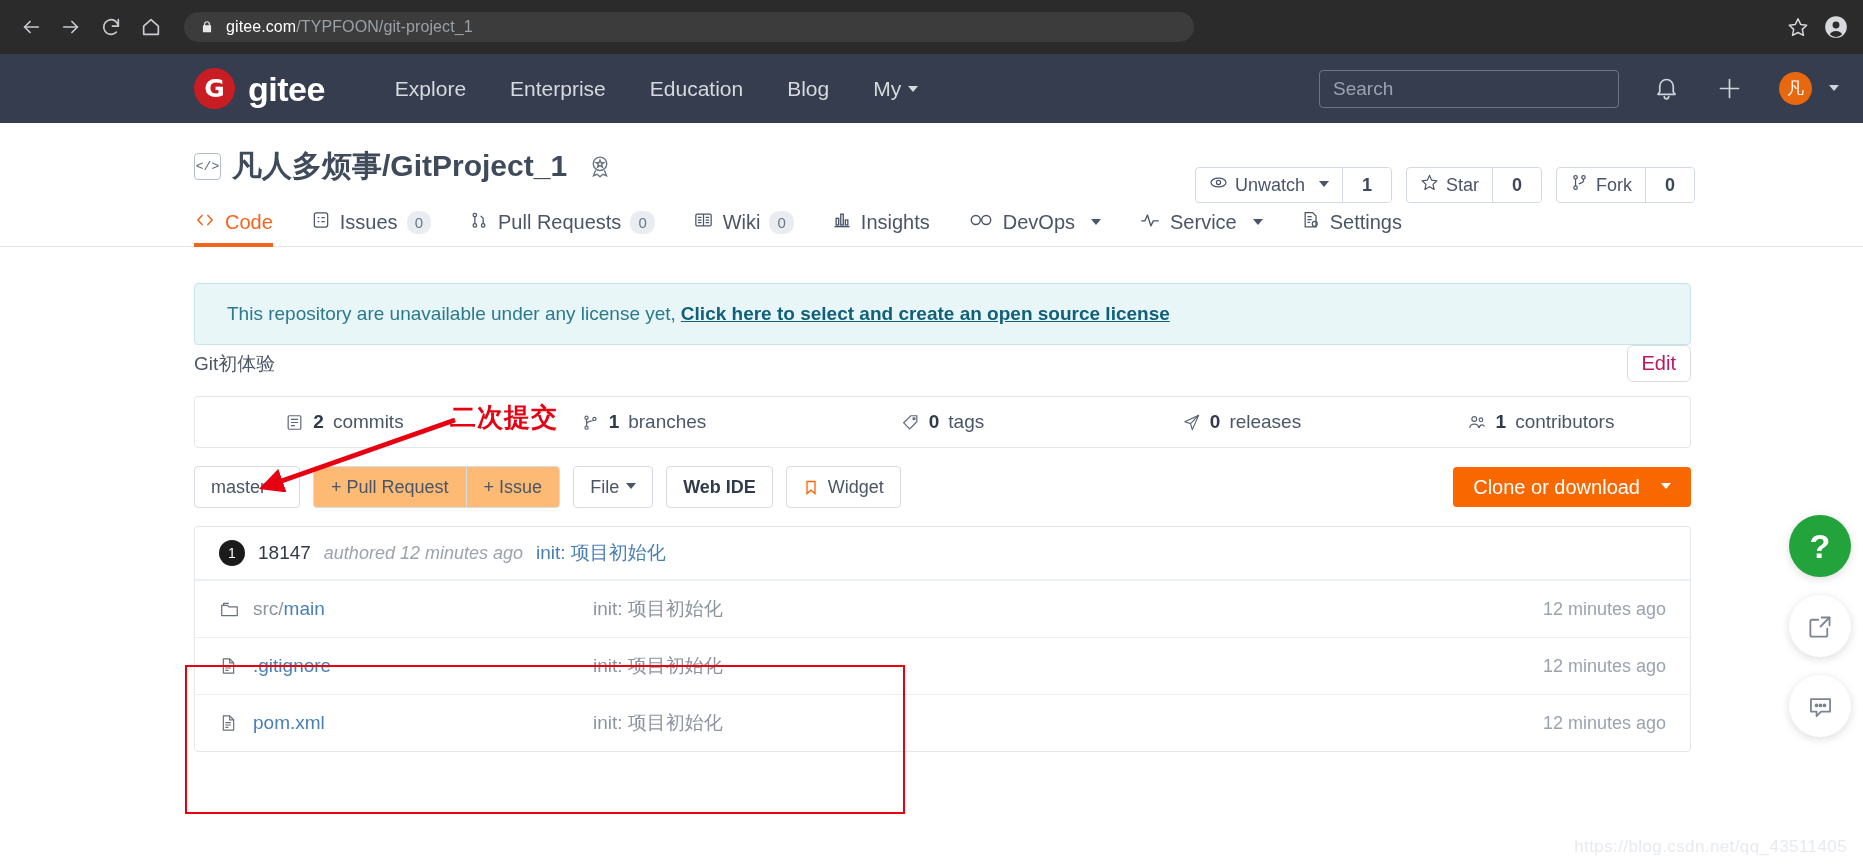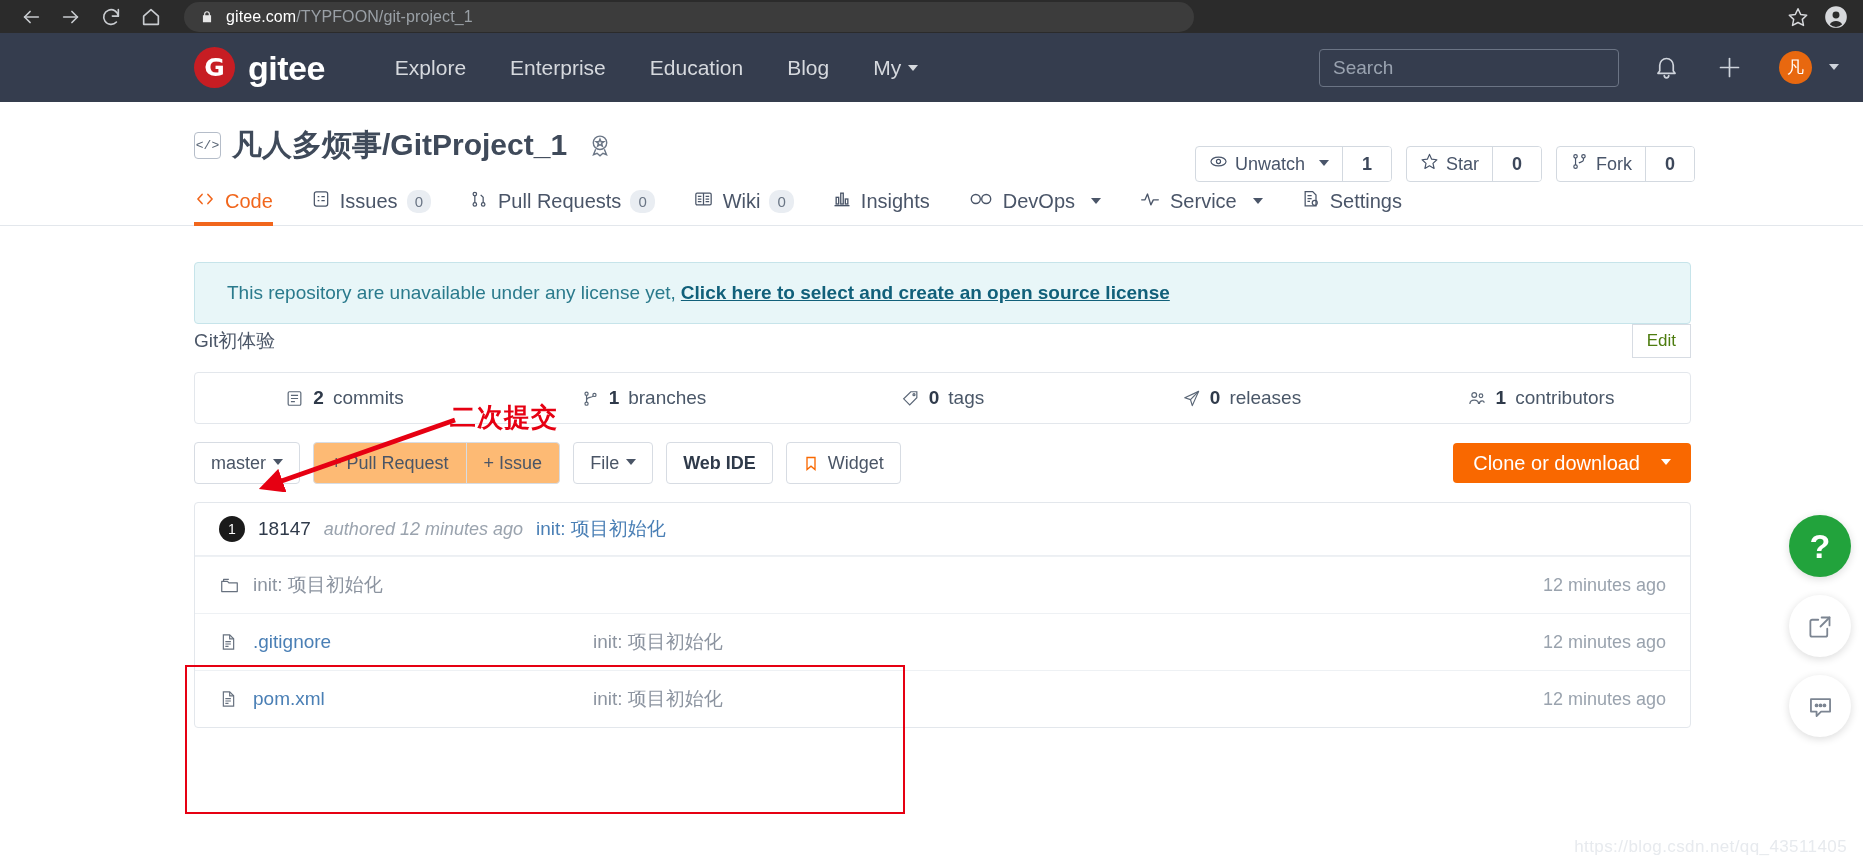--- a/index.html
+++ b/index.html
@@ -6,21 +6,21 @@
   body{
     width:1863px;height:865px;overflow:hidden;
     background:#ffffff;
     font-family:"Liberation Sans","DejaVu Sans",sans-serif;
     -webkit-font-smoothing:antialiased;
   }
   .page{position:relative;width:1863px;height:865px;}
 
   
   .browser-bar{
-    height:33px;background:#2b2b2b;display:flex;align-items:center;
+    height:54px;background:#2b2b2b;display:flex;align-items:center;
     padding:0 14px;box-sizing:border-box;
   }
   .nav-btn{
     width:34px;height:34px;display:flex;align-items:center;justify-content:center;
     color:#c9ccd0;margin-right:6px;cursor:default;flex:none;
   }
   .nav-btn svg{display:block;}
   .omnibox{
     flex:1;height:30px;background:#3c3c3c;border-radius:16px;margin-left:10px;
     display:flex;align-items:center;padding:0 16px;box-sizing:border-box;max-width:1010px;
@@ -115,22 +115,22 @@
     margin-top:36px;width:1497px;height:62px;box-sizing:border-box;
     background:#e8f6f8;border:1px solid #c6e4ea;border-radius:4px;
     display:flex;align-items:center;padding-left:32px;
   }
   .license-bar .plain{font-size:19px;color:#2a7a8c;}
   .license-bar .strong{font-size:19px;color:#11607a;font-weight:bold;margin-left:5px;}
 
   .desc-row{display:flex;align-items:center;width:1497px;}
   .desc-text{font-size:19px;color:#4c5768;}
   .edit-btn{
-    margin-left:auto;border:1px solid #d7dce3;border-radius:0;background:#fff;
-    font-size:17px;color:#4d7c0f;padding:6px 14px;
+    margin-left:auto;border:1px solid #d7dce3;border-radius:6px;background:#fff;
+    font-size:20px;color:#be185d;padding:6px 14px;
   }
 
   .stats-bar{
     margin-top:14px;width:1497px;height:52px;box-sizing:border-box;
     border:1px solid #e3e7ec;border-radius:4px;background:#fff;display:flex;align-items:center;
   }
   .stat{flex:1;display:flex;align-items:center;justify-content:center;gap:9px;font-size:19px;color:#4a5768;}
   .stat b{color:#2f3a4a;}
   .stat .ico{color:#5a6676;display:flex;}
 
@@ -529,20 +529,21 @@
         <span class="c-msg">init: 项目初始化</span>
       </div>
 
       <div class="file-row">
         <span class="f-icon">
           <svg width="21" height="18" viewBox="0 0 24 22" fill="none" stroke="currentColor" stroke-width="1.5" stroke-linejoin="round">
               <path d="M2.5 6.5h7l1.8 2h10.2v10.5H2.5z"></path>
               <path d="M4.8 6.5V4.2h6.4"></path>
             </svg>
         </span>
+        <span class="f-name"><span class="dim">src/</span><span class="lnk">main</span></span>
         <span class="f-msg">init: 项目初始化</span>
         <span class="f-time">12 minutes ago</span>
       </div>
 
       <div class="file-row">
         <span class="f-icon">
           <svg width="19" height="20" viewBox="0 0 24 24" fill="none" stroke="currentColor" stroke-width="1.5">
               <path d="M5.5 3h8l5 5v13h-13z"></path>
               <path d="M13.5 3v5h5"></path>
               <path d="M8 11.5h7M8 14.5h7M8 17.5h4"></path>

